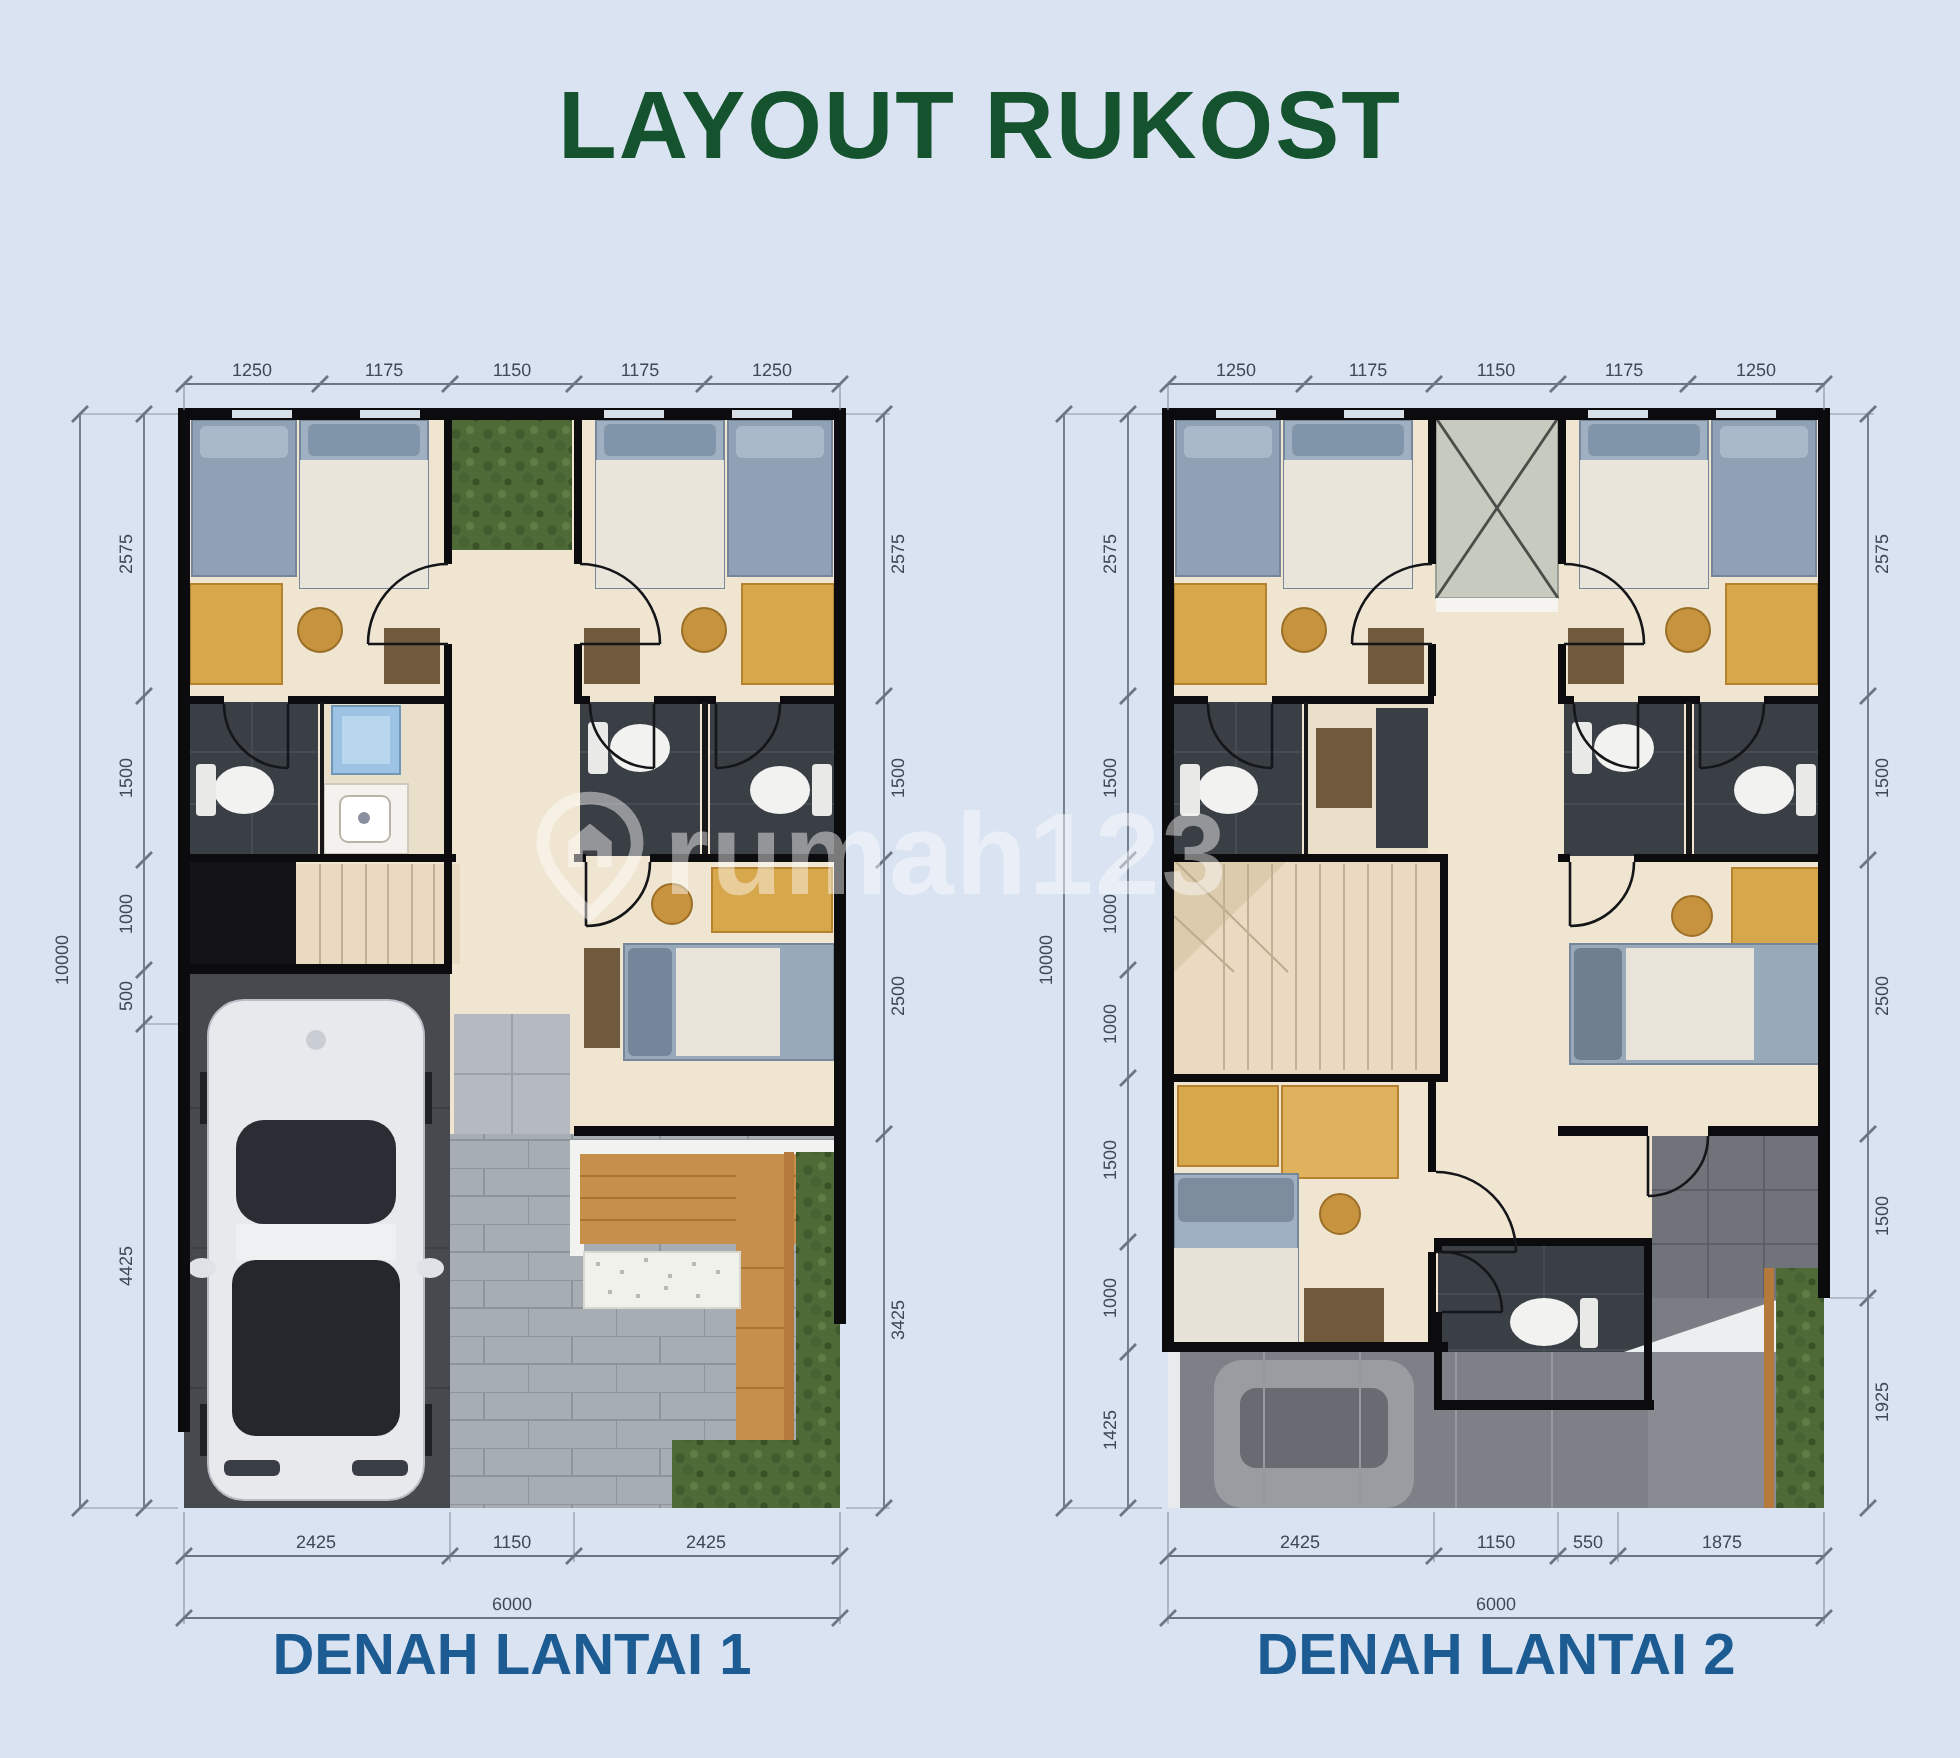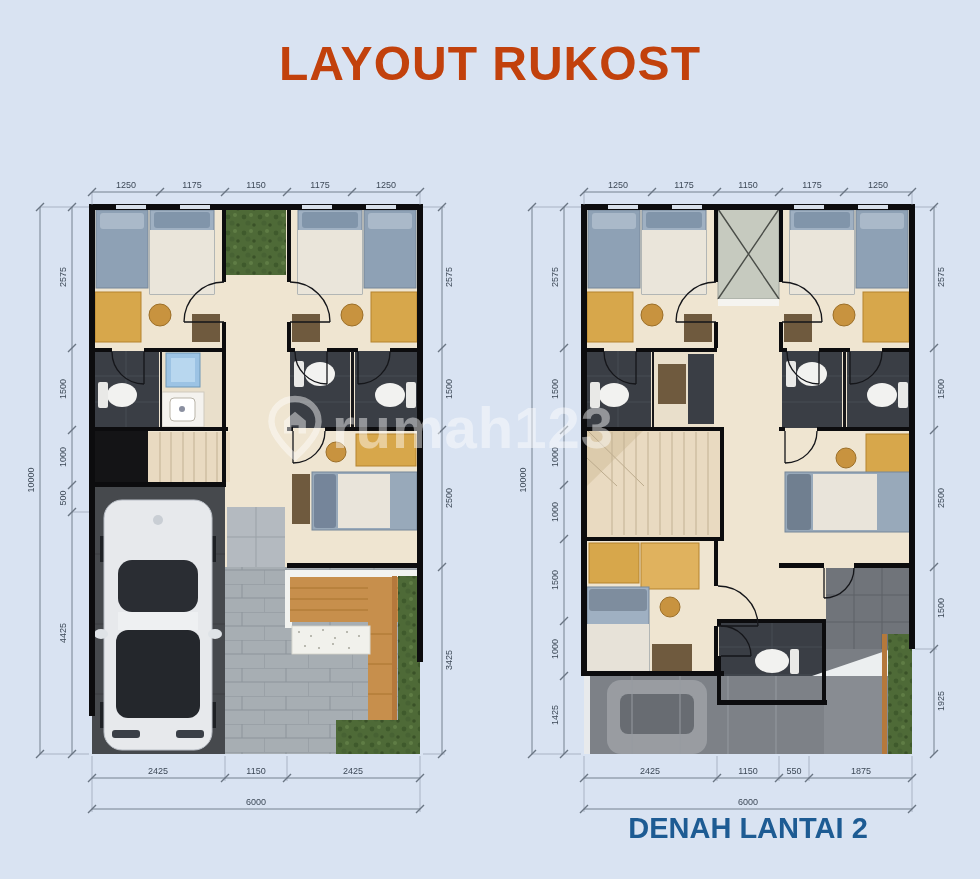--- a/index.html
+++ b/index.html
@@ -1,19 +1,19 @@
 <!DOCTYPE html>
 <html><head>
 <meta charset="utf-8">
 <style>
   html,body{margin:0;padding:0;background:#c9d6e8;}
   .canvas{position:relative;width:980px;height:879px;background:#d9e3f2;overflow:hidden;
           font-family:"Liberation Sans",sans-serif;}
   .title{position:absolute;top:36px;left:0;width:980px;text-align:center;
-         font-size:48px;font-weight:800;letter-spacing:1px;color:#c2410c;margin:0;}
+         font-size:48px;font-weight:800;letter-spacing:1px;color:#14532d;margin:0;}
   .figure{position:absolute;top:164px;width:490px;height:700px;}
   .figure.p1{left:0;}
   .figure.p2{left:492px;}
   .plan-label{position:absolute;top:648px;left:0;width:512px;text-align:center;
               font-size:29px;font-weight:700;color:#1d5b93;}
   svg{display:block;}
   .dim{font-size:9px;fill:#3d4957;}
   .watermark{position:absolute;left:266px;top:394px;display:flex;align-items:center;
              gap:8px;opacity:0.45;pointer-events:none;z-index:5;}
   .watermark span{font-size:58px;font-weight:800;color:#ffffff;letter-spacing:1px;}
@@ -218,20 +218,21 @@
         <text class="dim" transform="rotate(-90 452 113)" x="452" y="113" text-anchor="middle">2575</text>
         <text class="dim" transform="rotate(-90 452 225)" x="452" y="225" text-anchor="middle">1500</text>
         <text class="dim" transform="rotate(-90 452 334)" x="452" y="334" text-anchor="middle">2500</text>
         <text class="dim" transform="rotate(-90 452 496)" x="452" y="496" text-anchor="middle">3425</text>
         <text class="dim" x="158" y="610" text-anchor="middle">2425</text>
         <text class="dim" x="256" y="610" text-anchor="middle">1150</text>
         <text class="dim" x="353" y="610" text-anchor="middle">2425</text>
         <text class="dim" x="256" y="641" text-anchor="middle">6000</text>
       </g>
     </svg>
+    <div class="plan-label">DENAH LANTAI 1</div>
   </div>
 
   <div class="figure p2">
     <svg width="490" height="660" viewBox="0 0 490 660">
 
       <rect x="92" y="43" width="328" height="547" fill="#efe5d1"></rect>
 
       <g>
         <rect x="226" y="45" width="61" height="90" fill="#c6cabf" stroke="#9ba099"></rect>
         <path d="M226,45 L287,135 M287,45 L226,135" stroke="#4a4d48" stroke-width="1.4"></path>

